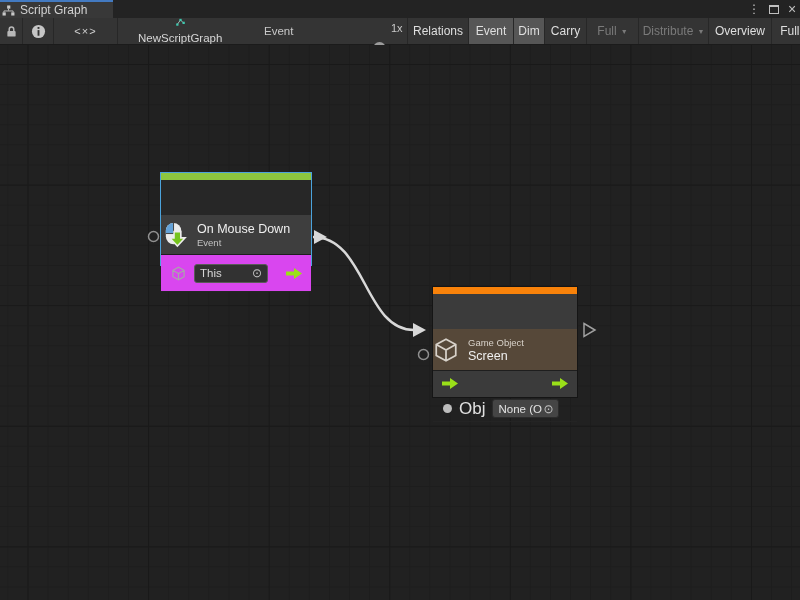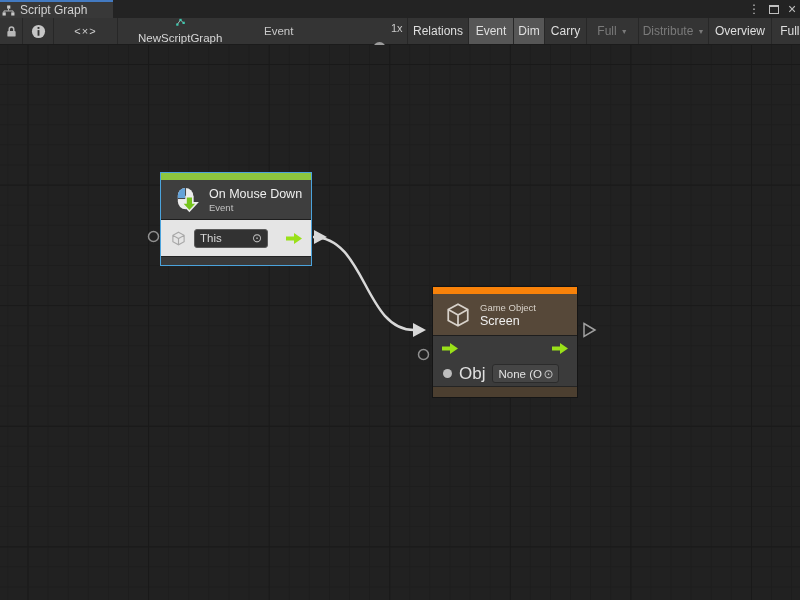--- a/index.html
+++ b/index.html
@@ -55,30 +55,30 @@
 
   .wire-svg { position:absolute; left:0; top:0; width:800px; height:555px; }
 
   
   .node { position:absolute; display:flex; flex-direction:column; }
   .node-event { left:160px; top:127px; width:152px; height:94px; border:1.5px solid #4ba3dc; background:#272727; }
   .node-destroy { left:432px; top:241px; width:146px; height:112px; border:1px solid #151515; background:#3b3b3b; }
   .accent-strip { height:7px; flex:0 0 auto; }
   .strip-green { background:#8cc63f; }
   .strip-orange { background:#f8820a; }
-  .node-header { display:flex; align-items:center; gap:9px; padding-left:12px; flex:0 0 auto;
-                 border-bottom:1px solid #1e1e1e; }
+  .node-header { display:flex; align-items:center; gap:9px; padding-left:0; flex:0 0 auto;
+                 border-bottom:1px solid #1e1e1e;margin-top:35px; }
   .hdr-event { height:40px; background:#3e3e3e; }
   .hdr-destroy { height:42px; background:#564839; }
   .hdr-text { display:flex; flex-direction:column; justify-content:center; gap:1px; }
   .node-title { font-size:12.5px; color:#efefef; }
   .node-sub { font-size:9.5px; color:#c2c2c2; }
   .node-cat { font-size:9.5px; color:#d8d2ca; }
   .node-row { display:flex; align-items:center; flex:0 0 auto; }
-  .row-event { height:36px; padding:0 8px 0 10px; gap:8px; background:#e5e5e5; }
+  .row-event { height:36px; padding:0 8px 0 10px; gap:8px; background:#d946ef; }
   .row-d1 { height:25px; padding:0 8px; justify-content:space-between; }
   .row-d2 { height:25px; padding:0 8px 0 10px; gap:7px; }
   .node-footer { flex:1 1 auto; border-top:1px solid #242424; }
   .foot-event { background:#3a3a3a; }
   .foot-destroy { background:#4c3f30; }
   .field { display:flex; align-items:center; justify-content:space-between; height:19px;
            background:#3a3a3a; border:1px solid #5a5a5a; border-radius:3px; padding:0 5px;
            font-size:11.5px; color:#d6d6d6; }
   .field-this { width:74px; background:#323232; }
   .field-obj { width:67px; background:#454545; border-color:#2b2b2b; color:#e2e2e2; }

